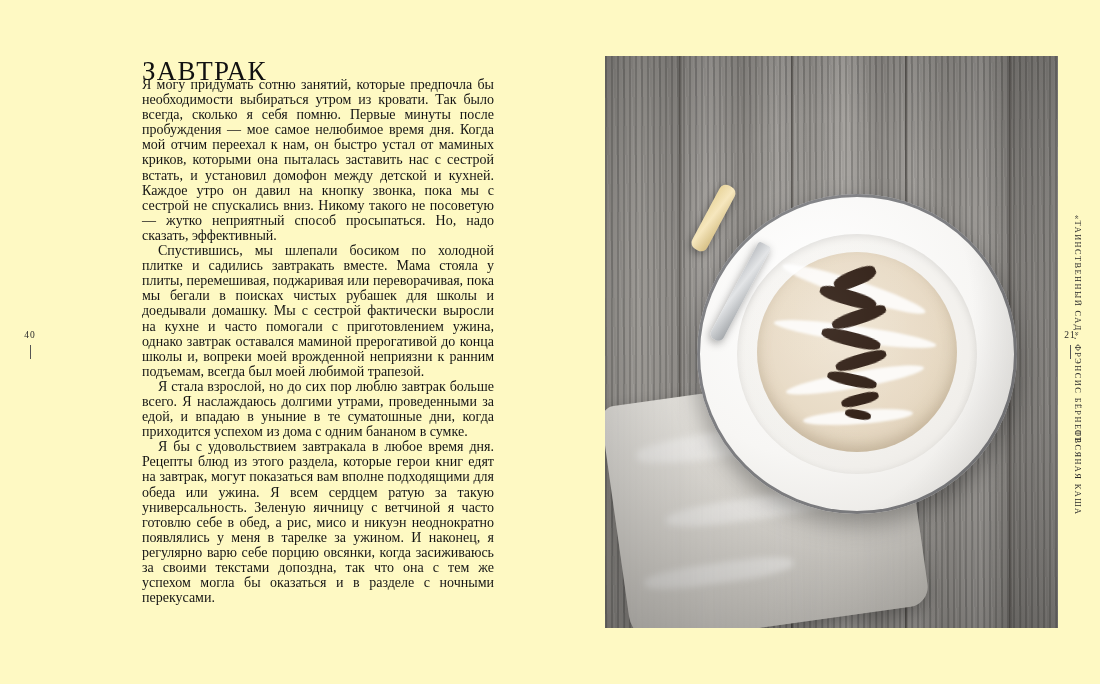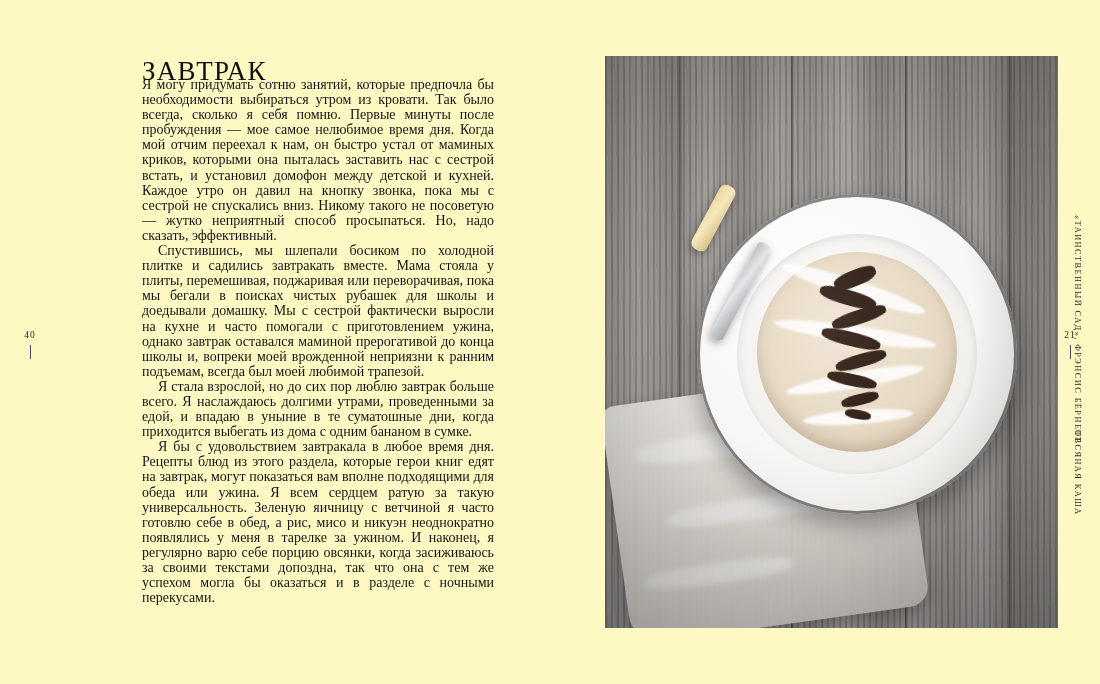--- a/index.html
+++ b/index.html
@@ -259,21 +259,21 @@
 
 <div class="spread">
 
   <div class="page-left">
 
     <h1 class="chapter-title">ЗАВТРАК</h1>
 
     <div class="body-text">
       <p class="first">Я могу придумать сотню занятий, которые предпочла бы необходимости выбираться утром из кровати. Так было всегда, сколько я себя помню. Первые минуты после пробуждения — мое самое нелюбимое время дня. Когда мой отчим переехал к нам, он быстро устал от маминых криков, которыми она пыталась заставить нас с сестрой встать, и установил домофон между детской и кухней. Каждое утро он давил на кнопку звонка, пока мы с сестрой не спускались вниз. Никому такого не посоветую — жутко неприятный способ просыпаться. Но, надо сказать, эффективный.</p>
       <p>Спустившись, мы шлепали босиком по холодной плитке и садились завтракать вместе. Мама стояла у плиты, перемешивая, поджаривая или переворачивая, пока мы бегали в поисках чистых рубашек для школы и доедывали домашку. Мы с сестрой фактически выросли на кухне и часто помогали с приготовлением ужина, однако завтрак оставался маминой прерогативой до конца школы и, вопреки моей врожденной неприязни к ранним подъемам, всегда был моей любимой трапезой.</p>
-      <p>Я стала взрослой, но до сих пор люблю завтрак больше всего. Я наслаждаюсь долгими утрами, проведенными за едой, и впадаю в уныние в те суматошные дни, когда приходится выбегать из дома с одним бананом в сумке.</p>
+      <p>Я стала взрослой, но до сих пор люблю завтрак больше всего. Я наслаждаюсь долгими утрами, проведенными за едой, и впадаю в уныние в те суматошные дни, когда приходится успехом из дома с одним бананом в сумке.</p>
       <p>Я бы с удовольствием завтракала в любое время дня. Рецепты блюд из этого раздела, которые герои книг едят на завтрак, могут показаться вам вполне подходящими для обеда или ужина. Я всем сердцем ратую за такую универсальность. Зеленую яичницу с ветчиной я часто готовлю себе в обед, а рис, мисо и никуэн неоднократно появлялись у меня в тарелке за ужином. И наконец, я регулярно варю себе порцию овсянки, когда засиживаюсь за своими текстами допоздна, так что она с тем же успехом могла бы оказаться и в разделе с ночными перекусами.</p>
     </div>
 
     <div class="folio-left">
       <span>40</span>
       <span class="bar"></span>
     </div>
   </div>
 
   <div class="page-right">

